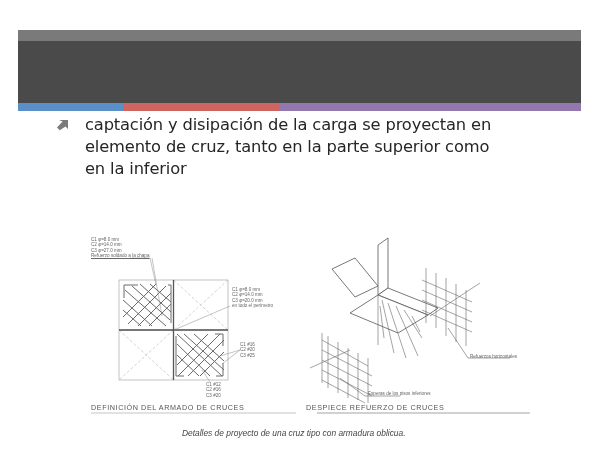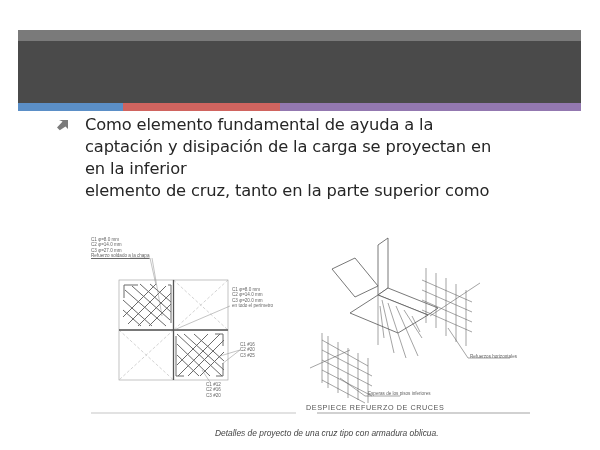--- a/index.html
+++ b/index.html
@@ -12,42 +12,41 @@
   .stripe-red { left: 105px; width: 157px; background: #d0645f; }
   .stripe-purple { left: 262px; width: 301px; background: #9378b0; }
   .bullet-icon { position: absolute; left: 56px; top: 117px; width: 14px; height: 14px; }
   .body-text { position: absolute; left: 85px; top: 114px; width: 470px; font-family: "DejaVu Sans", sans-serif; font-size: 16.3px; line-height: 22px; color: #262626; letter-spacing: -0.15px; }
   .body-text span { display: block; white-space: nowrap; }
   .figure { position: absolute; left: 80px; top: 228px; width: 460px; height: 192px; }
   .figure svg { position: absolute; left: 0; top: 0; }
   .fig-caption { position: absolute; font-family: "Liberation Sans", sans-serif; font-size: 7.2px; color: #555; letter-spacing: 0.6px; white-space: nowrap; }
   .fig-label { position: absolute; font-family: "Liberation Sans", sans-serif; font-size: 4.6px; line-height: 5.3px; color: #666; white-space: nowrap; }
   .fig-label span { display: block; }
-  .bottom-caption { position: absolute; left: 182px; top: 428px; font-family: "Liberation Sans", sans-serif; font-style: italic; font-size: 8.4px; color: #444; white-space: nowrap; margin-left: 33px; }
+  .bottom-caption { position: absolute; left: 182px; top: 428px; font-family: "Liberation Sans", sans-serif; font-style: italic; font-size: 8.4px; color: #444; white-space: nowrap; }
 </style>
 </head>
 <body>
 
 <div class="banner">
   <div class="banner-top"></div>
   <div class="banner-main"></div>
   <div class="stripe stripe-blue"></div>
   <div class="stripe stripe-red"></div>
   <div class="stripe stripe-purple"></div>
 </div>
 
 <svg class="bullet-icon" viewBox="0 0 14 14">
   <polygon points="3,3 12,3 12,12 9.5,9.5 3.8,13.2 1,10.4 6.6,4.6" fill="#7b7b7b"></polygon>
 </svg>
 
 <div class="body-text">
-  <span>Como elemento fundamental de ayuda a la</span>
   <span>captación y disipación de la carga se proyectan en</span>
+  <span>elemento de cruz, tanto en la parte superior como</span>
   <span>en la inferior</span>
-  <span>elemento de cruz, tanto en la parte superior como</span>
 </div>
 
 <div class="figure">
 
   <svg width="230" height="192" viewBox="0 0 230 192">
     <g stroke="#9a9a9a" stroke-width="0.6" fill="none">
       <rect x="39" y="52" width="109" height="100"></rect>
       <line x1="93.5" y1="52" x2="93.5" y2="152"></line>
       <line x1="39" y1="102" x2="148" y2="102"></line>
       <g stroke-dasharray="3,2" stroke="#b5b5b5">
@@ -117,20 +116,21 @@
   <div class="fig-label" style="left:160px; top:114px;">
     <span>C1 #16</span>
     <span>C2 #20</span>
     <span>C3 #25</span>
   </div>
   <div class="fig-label" style="left:126px; top:154px;">
     <span>C1 #12</span>
     <span>C2 #16</span>
     <span>C3 #20</span>
   </div>
+  <div class="fig-caption" style="left:11px; top:175px;">DEFINICIÓN DEL ARMADO DE CRUCES</div>
 
   <svg style="left:230px;" width="230" height="192" viewBox="0 0 230 192">
     <g stroke="#555" stroke-width="0.8" fill="#fff">
 
       <polygon points="68,17 78,10 78,60 68,67"></polygon>
 
       <polygon points="22,41 45,30 68,58 45,69"></polygon>
 
       <polygon points="68,67 78,60 128,80 118,87"></polygon>
       <polygon points="68,67 118,87 88,105 40,85" fill="#fff"></polygon>

